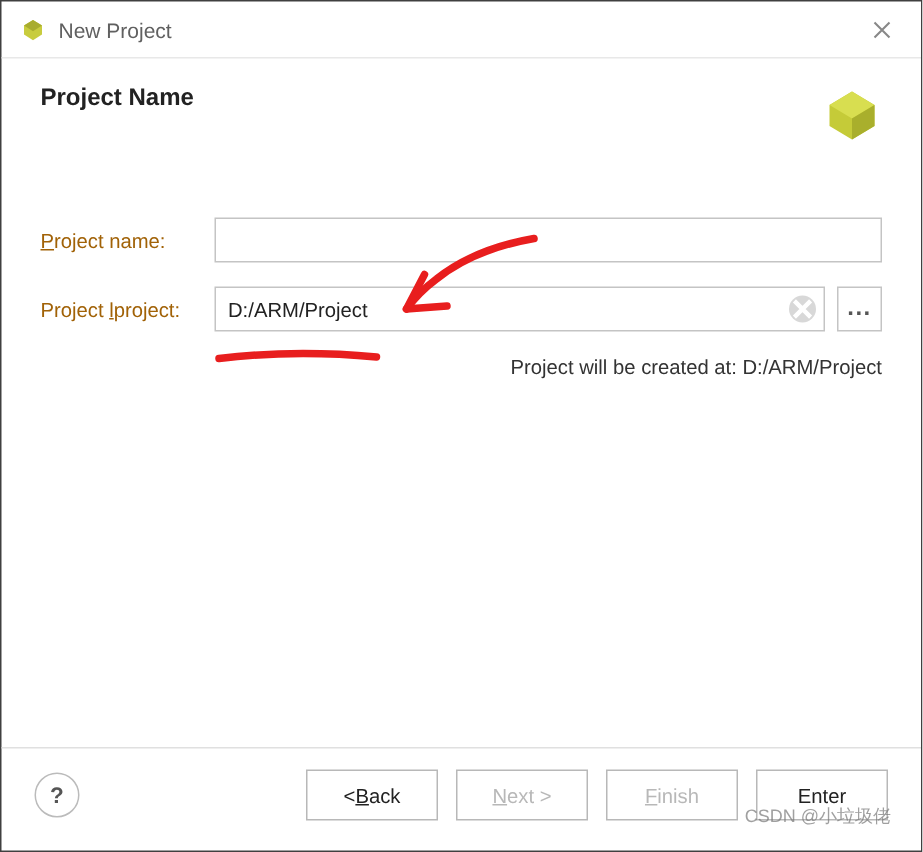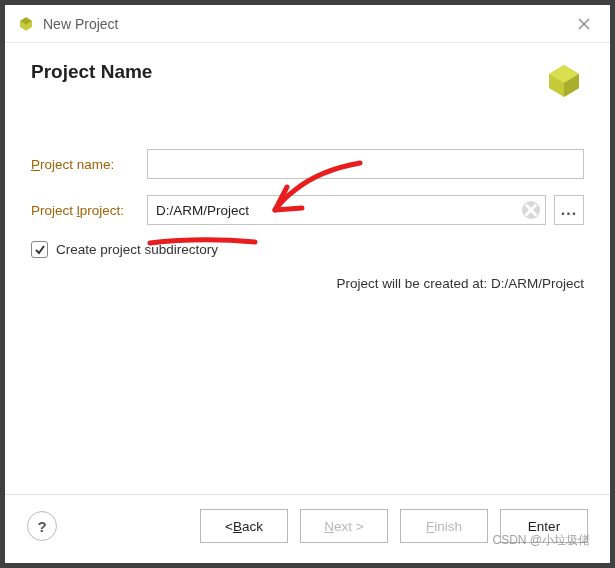--- a/index.html
+++ b/index.html
@@ -7,21 +7,21 @@
       font-family: -apple-system, BlinkMacSystemFont, "Segoe UI", Arial, sans-serif;
       background: #f8f8f8;
       width: 615px;
       height: 568px;
       overflow: hidden;
     }
     .dialog {
       width: 615px;
       height: 568px;
       background: #ffffff;
-      border: 5px solid #404040;
+      border: 1px solid #404040;
       display: flex;
       flex-direction: column;
       position: relative;
     }
     .titlebar {
       height: 38px;
       display: flex;
       align-items: center;
       padding: 0 10px 0 12px;
       border-bottom: 1px solid #e8e8e8;
@@ -44,21 +44,21 @@
       font-size: 16px;
     }
     .body {
       flex: 1;
       padding: 18px 26px 10px 26px;
       position: relative;
     }
     .header-row { display: flex; align-items: flex-start; }
     .header-text { flex: 1; }
     .page-title {
-      font-size: 19px;
+      font-size: 16px;
       font-weight: 700;
       color: #222;
       margin-bottom: 10px;
     }
     .page-desc {
       font-size: 13.5px;
       color: #3a3a3a;
       line-height: 1.5;
     }
     .brand-icon {
@@ -236,28 +236,20 @@
           <input class="loc-input" type="text" value="D:/ARM/Project" style="">
           <div class="clear-btn">
             <svg viewBox="0 0 10 10">
                 <path d="M2 2 L8 8 M8 2 L2 8" stroke="#fff" stroke-width="1.6"></path>
               </svg>
           </div>
         </div>
         <div class="browse-btn">...</div>
       </div>
 
-      <div class="check-row">
-        <div class="checkbox">
-          <svg viewBox="0 0 12 12">
-              <path d="M2 6 L5 9 L10 2" stroke="#333" stroke-width="2" fill="none"></path>
-            </svg>
-        </div>
-        <span class="check-label">Create project subdirectory</span>
-      </div>
 
       <div class="create-path">
         <span>Project will be created at: </span><span>D:/ARM/Project</span>
       </div>
     </div>
 
     <svg class="annotation" style="left:130px; top:112px; width:240px; height:95px;" viewBox="0 0 240 95">
       <path d="M 225 8 Q 185 15 160 35 Q 148 44 140 55" stroke="#e81e1e" stroke-width="5" fill="none" stroke-linecap="round"></path>
       <path d="M 140 55 L 152 32 M 140 55 L 167 53" stroke="#e81e1e" stroke-width="5" fill="none" stroke-linecap="round"></path>
       <path d="M 15 88 Q 65 82 120 87" stroke="#e81e1e" stroke-width="5" fill="none" stroke-linecap="round"></path>

